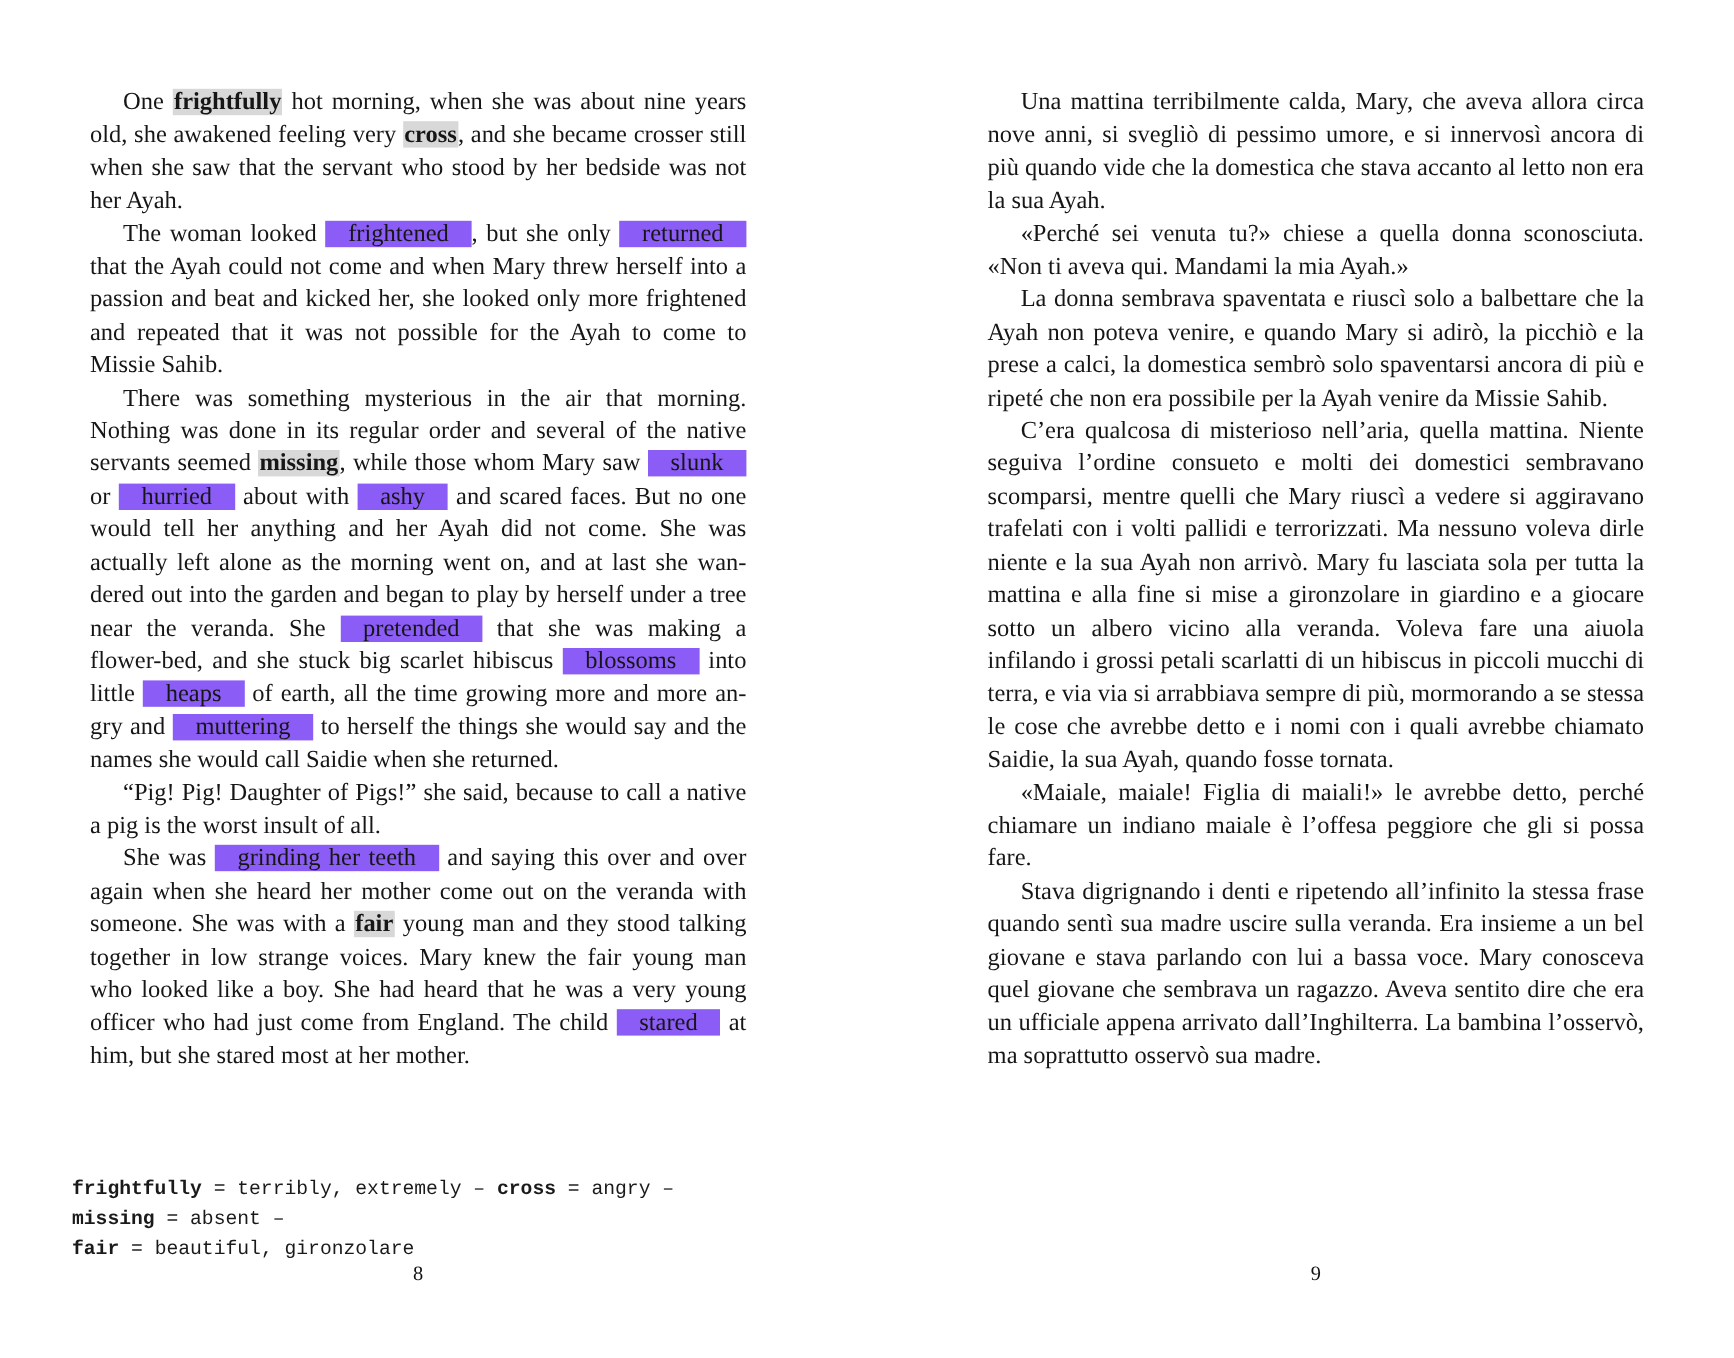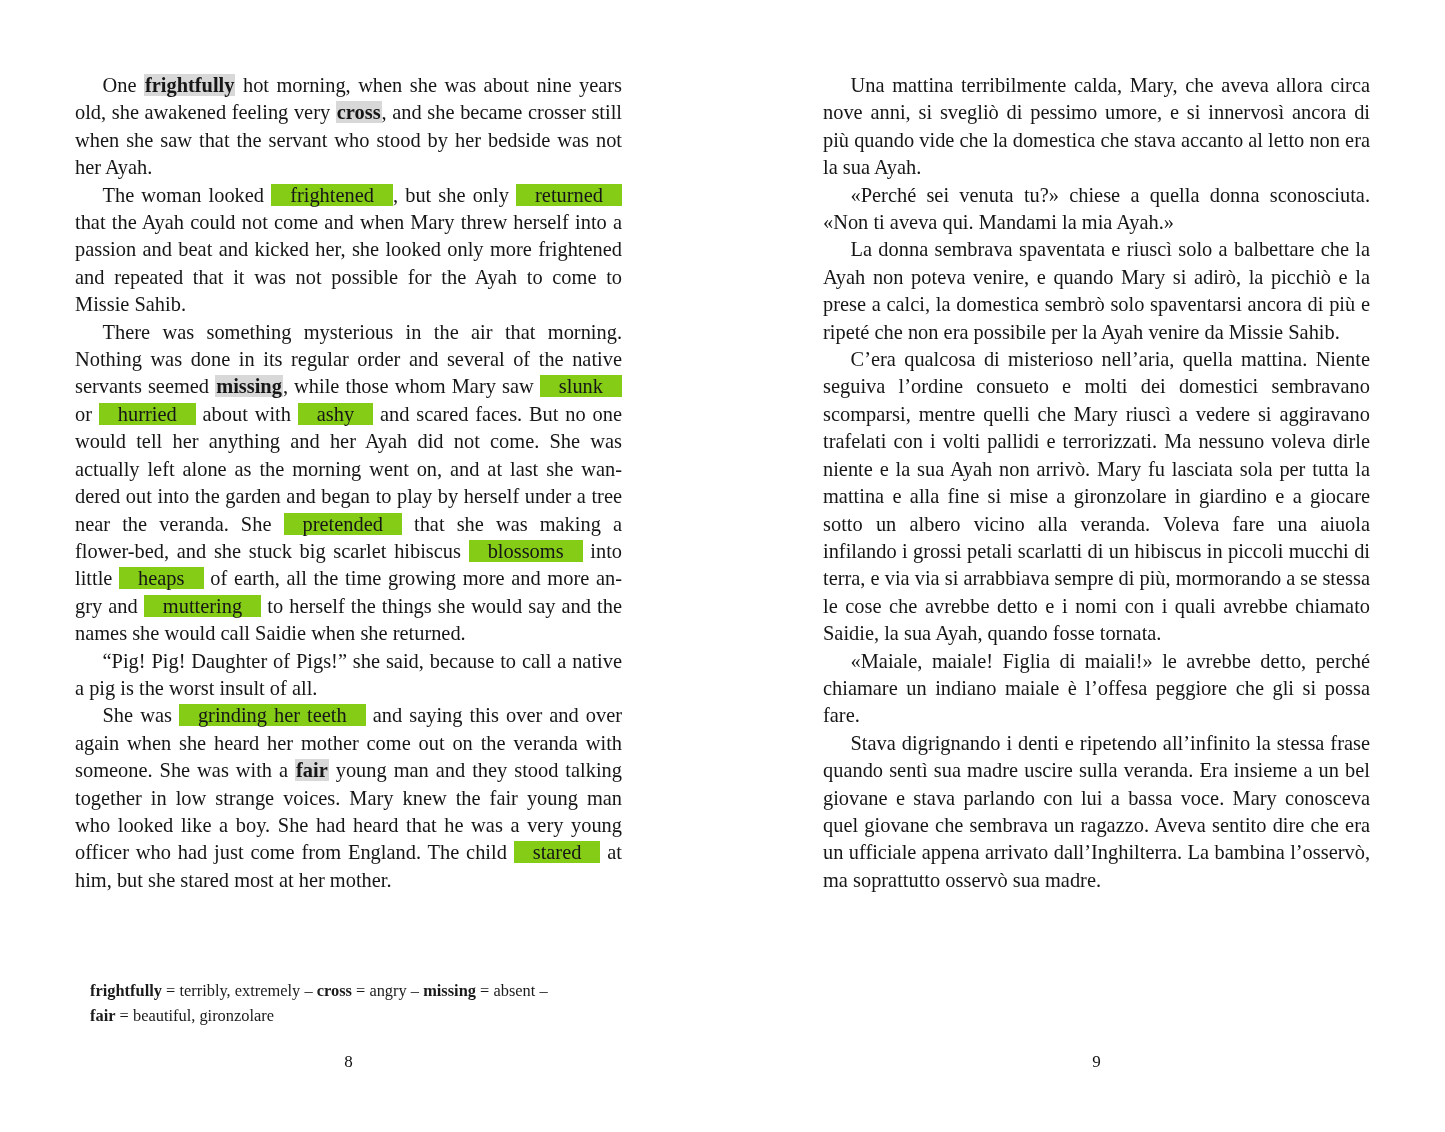--- a/index.html
+++ b/index.html
@@ -36,35 +36,35 @@
     hyphens: manual;
   }
   .body-text p {
     margin: 0;
     text-indent: 1.35em;
   }
   .body-text p.first {
     text-indent: 1.35em;
   }
   .hl {
-    background: #84cc16;
+    background: #8b5cf6;
     padding: 0 19px;
   }
   .hl-bold {
     background: #d8d8d8;
     font-weight: bold;
     padding: 0 1px;
   }
 
   .glossary {
     position: absolute;
-    left: 90px;
+    left: 60px;
     top: 978px;
     width: 560px;
-    font-family: Liberation Serif, serif;
+    font-family: Liberation Mono, monospace;
     font-size: 16.4px;
     line-height: 25px;
     color: #1a1a1a;
   }
   .glossary .term {
     font-weight: bold;
   }
 
   .folio {
     position: absolute;

